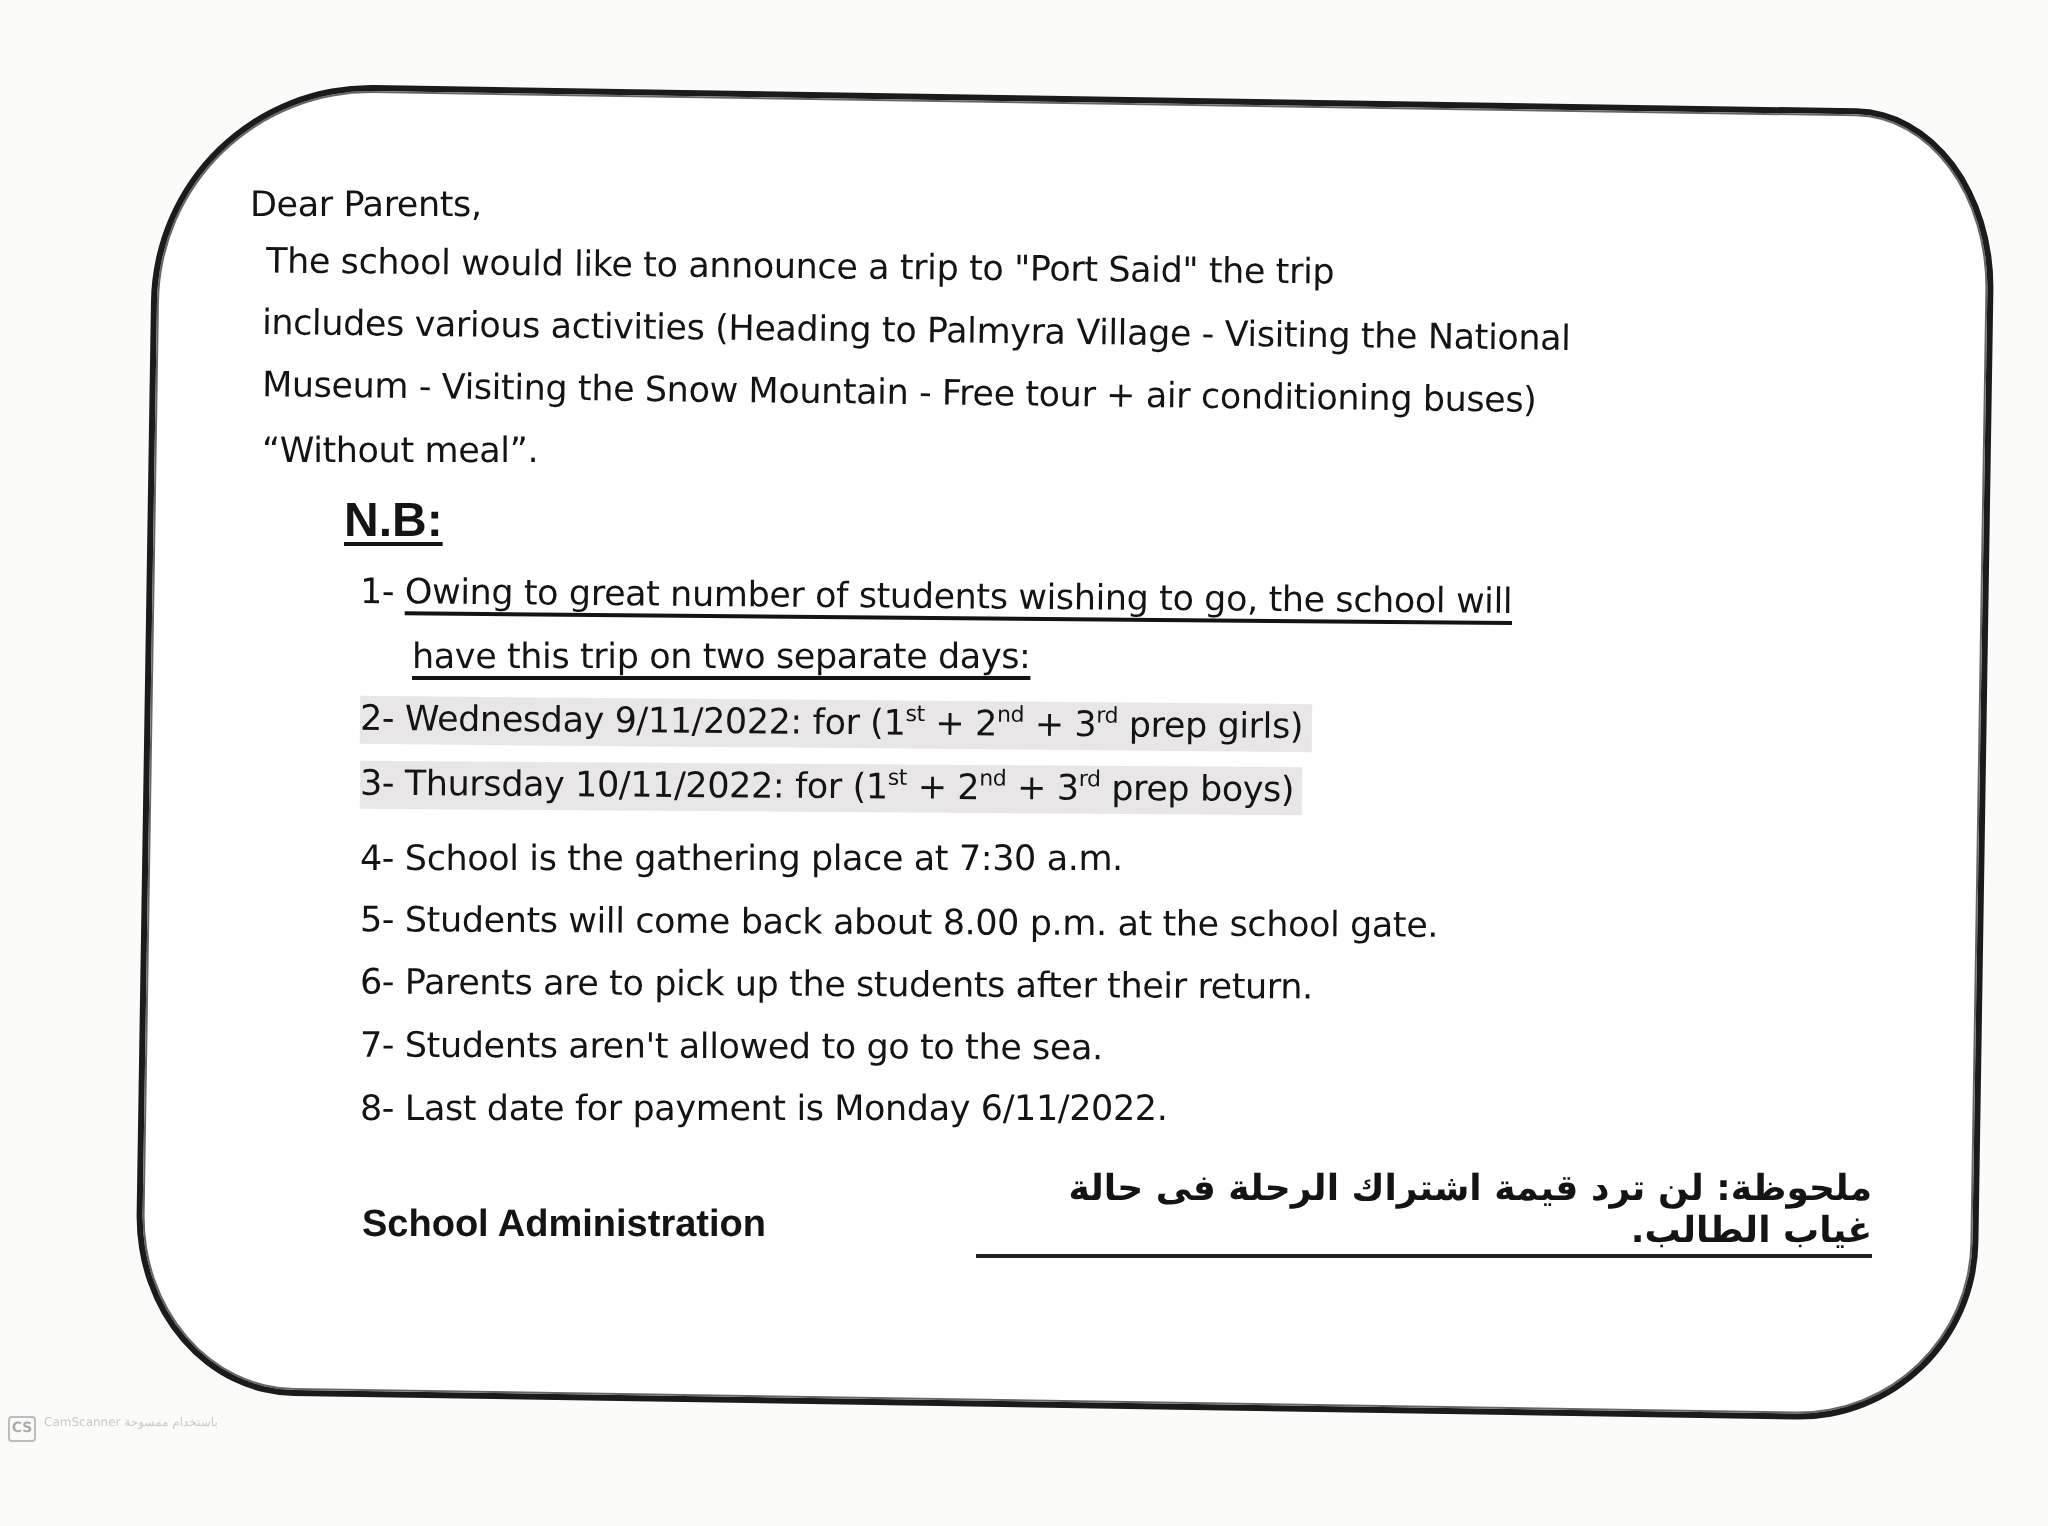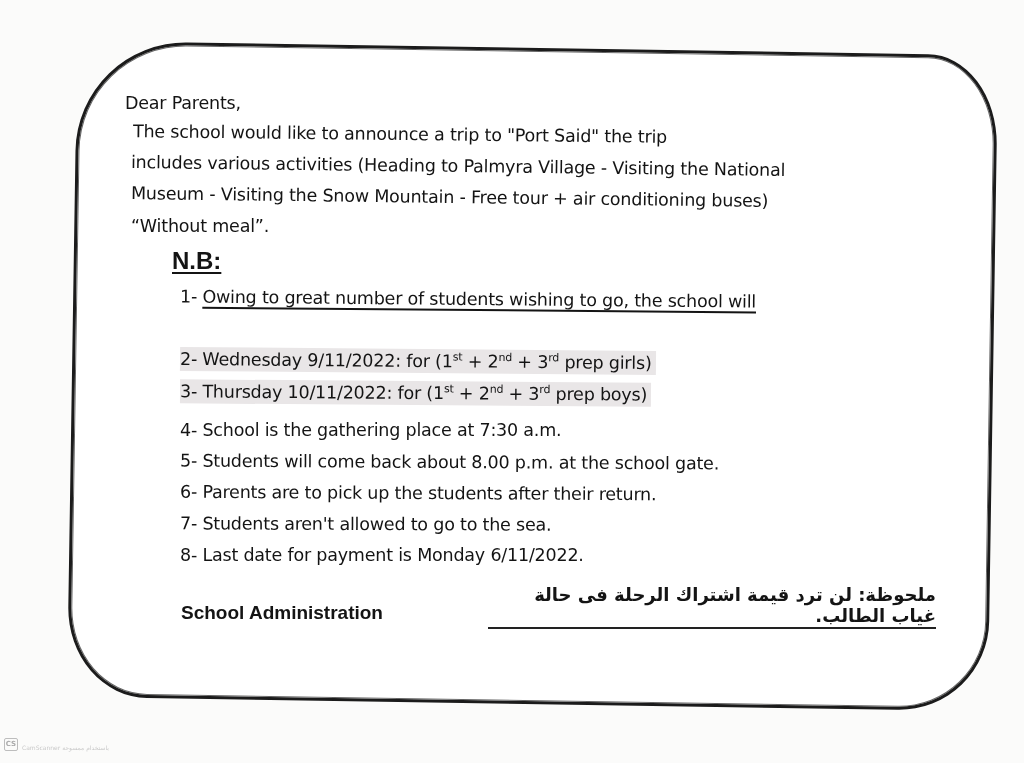--- a/index.html
+++ b/index.html
@@ -52,22 +52,22 @@
     position:absolute; left:488px; top:584px; width:448px;
     direction:rtl; text-align:right;
     font-family:"DejaVu Sans", sans-serif; font-weight:bold; font-size:18px;
     border-bottom:2px solid #222; padding-bottom:1px;
   }
   .admin {
     position:absolute; left:181px; top:602px;
     font-family:"Liberation Sans", sans-serif; font-weight:bold; font-size:19px;
   }
   .watermark {
-    position:absolute; left:4px; top:738px;
-    display:flex; align-items:flex-end; gap:4px;
+    position:absolute; left:4px; top:708px;
+    display:flex; align-items:flex-start; gap:4px;
     color:#c9c9c9; font-size:6px;
   }
   .cs-logo {
     width:12px; height:11px; border:1px solid #bdbdbd; border-radius:2px;
     font-size:7px; line-height:11px; text-align:center; color:#aaa; font-weight:bold;
   }
 </style>
 </head>
 <body>
 
@@ -77,20 +77,23 @@
   <div class="t greet">Dear Parents,</div>
   <div class="t p1">The school would like to announce a trip to "Port Said" the trip</div>
   <div class="t p2">includes various activities (Heading to Palmyra Village - Visiting the National</div>
   <div class="t p3">Museum - Visiting the Snow Mountain - Free tour + air conditioning buses)</div>
   <div class="t p4">“Without meal”.</div>
 
   <div class="nb">N.B:</div>
 
   <div class="item i1">
     <span>1- </span><span class="u">Owing to great number of students wishing to go, the school will</span>
+  </div>
+  <div class="item i1b">
+    <span class="u">have this trip on two separate days:</span>
   </div>
 
   <div class="item i2">
     <span class="hl"><span>2- </span><span>Wednesday 9/11/2022: for (1</span><sup>st</sup><span> + 2</span><sup>nd</sup><span> + 3</span><sup>rd</sup><span> prep girls)</span></span>
   </div>
 
   <div class="item i3">
     <span class="hl"><span>3- </span><span>Thursday 10/11/2022: for (1</span><sup>st</sup><span> + 2</span><sup>nd</sup><span> + 3</span><sup>rd</sup><span> prep boys)</span></span>
   </div>
 

